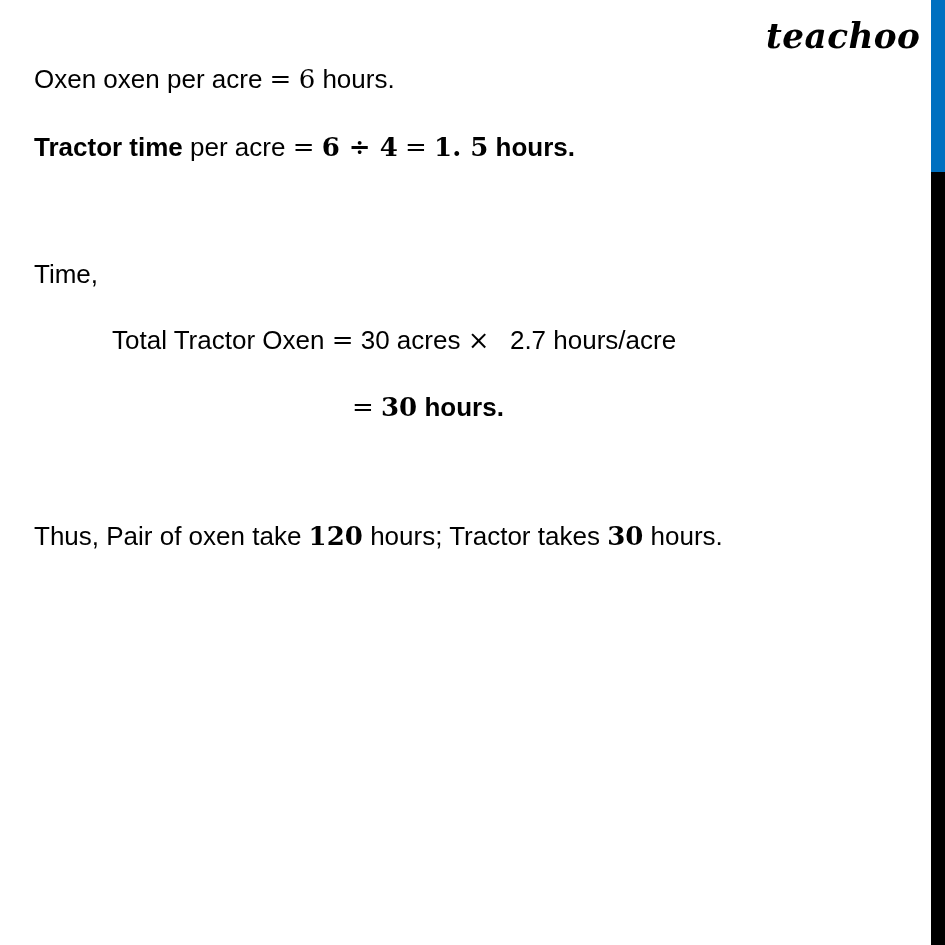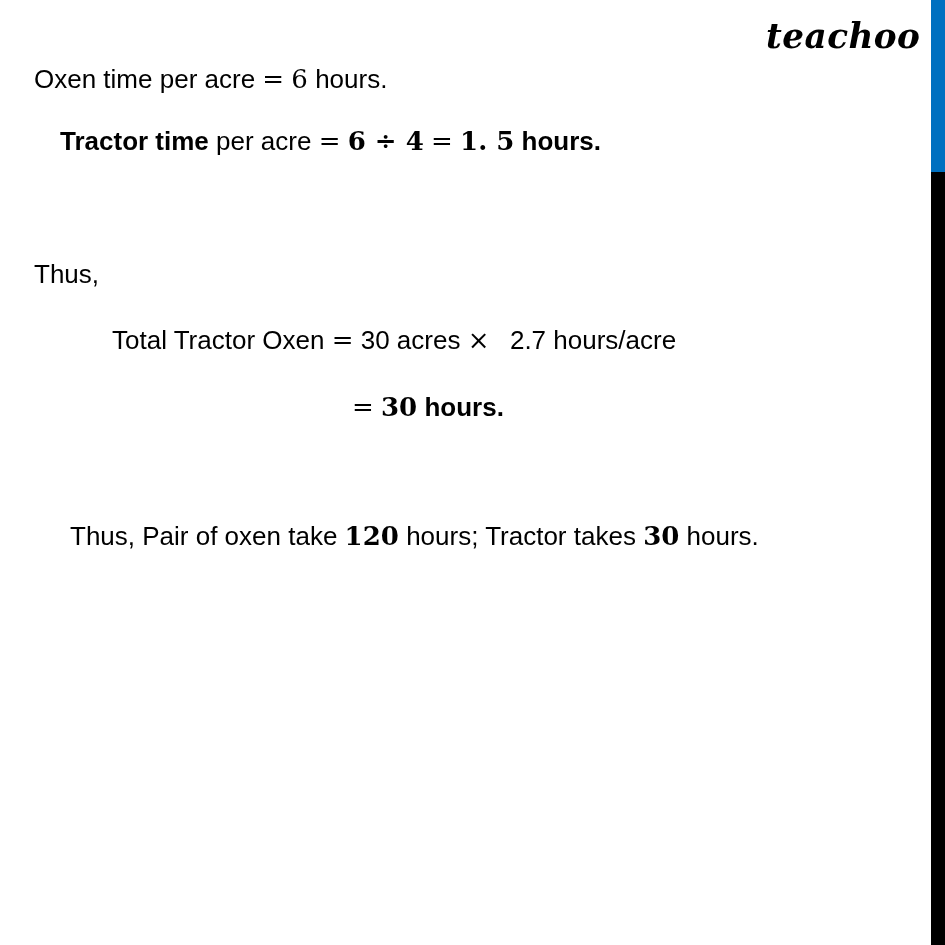--- a/index.html
+++ b/index.html
@@ -53,53 +53,53 @@
   }
   .math {
     font-family: "DejaVu Serif", serif;
   }
   .bold { font-weight: bold; }
   .math-bold {
     font-family: "DejaVu Serif", serif;
     font-weight: bold;
   }
   #l1 { top: 64px; }
-  #l2 { top: 126px; margin-left: 26px; }
+  #l2 { top: 132px; }
   #l3 { top: 259px; }
   #l4 { top: 325px; left: 112px; }
   #l5 { top: 392px; left: 352px; }
-  #l6 { top: 521px; margin-left: 36px; }
+  #l6 { top: 521px; }
   .sp { display: inline-block; width: 6px; }
 </style>
 </head>
 <body>
 
 <div class="sidebar-blue"></div>
 <div class="sidebar-black"></div>
 
 <div class="logo">teachoo</div>
 
 <div class="line" id="l1">
-  <span>Oxen time per acre</span>
+  <span>Oxen oxen per acre</span>
   <span class="math">=</span>
   <span class="math">6</span>
   <span>hours.</span>
 </div>
 
 <div class="line" id="l2">
   <span class="bold">Tractor time</span>
   <span>per acre</span>
   <span class="math">=</span>
   <span class="math-bold">6 ÷ 4</span>
   <span class="math">=</span>
   <span class="math-bold">1. 5</span>
   <span class="bold">hours.</span>
 </div>
 
-<div class="line" id="l3">Thus,</div>
+<div class="line" id="l3">Time,</div>
 
 <div class="line" id="l4">
   <span>Total Tractor Oxen</span>
   <span class="math">=</span>
   <span>30 acres</span>
   <span class="math">×</span>
   <span class="sp"></span>
   <span>2.7 hours/acre</span>
 </div>
 

